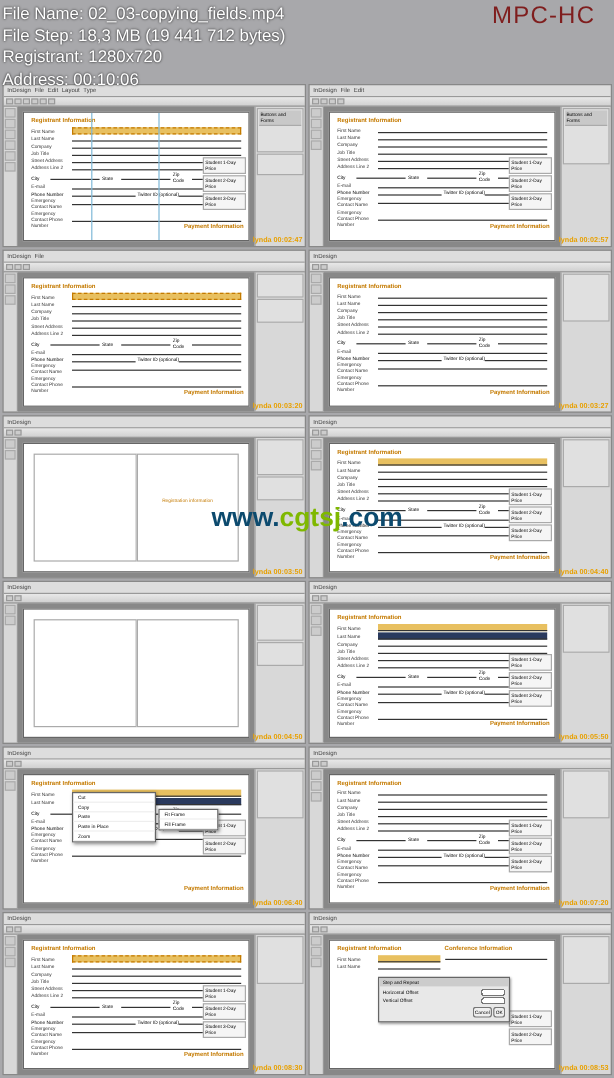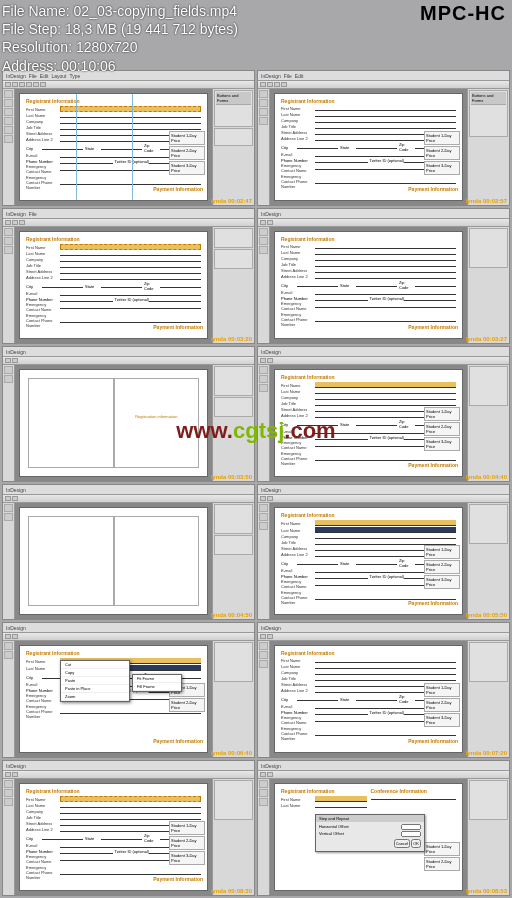--- a/index.html
+++ b/index.html
@@ -1,20 +1,20 @@
 <!DOCTYPE html>
 <html><head>
 <meta charset="utf-8">
 <style>
 *{margin:0;padding:0;box-sizing:border-box}
 body{background:#a8a8ab;font-family:Arial,sans-serif;font-size:8px;width:512px;height:898px;overflow:hidden;position:relative}
 .meta{position:absolute;top:2px;left:2px;color:#fff;font-size:14px;font-family:Arial;text-shadow:0 0 2px #000;line-height:1.3;z-index:100}
-.brand{position:absolute;top:2px;right:6px;color:#000000;font-size:20px;font-weight:bold;font-family:Arial;letter-spacing:1px;z-index:100}
+.brand{position:absolute;top:2px;right:16px;color:#7f1d1d;font-size:20px;font-weight:normal;font-family:Arial;letter-spacing:1px;z-index:100}
 .wm{position:absolute;top:48%;left:50%;transform:translate(-50%,-50%);z-index:99;font-size:22px;font-weight:bold;pointer-events:none}
-.wm .o{color:#7f1d1d}.wm .g{color:#7fb800}
+.wm .o{color:#0c4a6e}.wm .g{color:#7fb800}
 .grid{display:grid;grid-template-columns:1fr 1fr;grid-template-rows:repeat(6,1fr);gap:2px;padding:70px 2px 2px 2px;height:100%;width:100%}
 .thumb{background:#b0b0b0;border:1px solid #888;position:relative;overflow:hidden;display:flex;flex-direction:column}
 .mbar{height:10px;background:#ddd;border-bottom:1px solid #999;font-size:5px;color:#444;padding:1px 3px;display:flex;gap:3px;align-items:center}
 .tbar{height:8px;background:linear-gradient(#e8e8e8,#d0d0d0);border-bottom:1px solid #999;display:flex;align-items:center;padding:0 2px;gap:1px}
 .tool{width:6px;height:5px;background:#ccc;border:1px solid #999}
 .work{flex:1;display:flex;background:#888}
 .ltools{width:12px;background:#d8d8d8;border-right:1px solid #999;display:flex;flex-direction:column;gap:1px;padding:1px}
 .lt{height:8px;background:#ccc;border:1px solid #aaa}
 .canvas{flex:1;background:#fff;margin:4px;border:1px solid #666;position:relative;padding:4px 6px;overflow:hidden}
 .rpanel{width:42px;background:#d8d8d8;border-left:1px solid #999;display:flex;flex-direction:column;gap:1px;padding:1px}
@@ -44,21 +44,21 @@
 .vg{position:absolute;top:0;bottom:0;width:1px;background:#7fb8d8}
 .students{font-size:4px;position:absolute;right:2px;top:35%}
 .students div{border:1px solid #aaa;padding:1px;margin-bottom:1px;width:36px;background:#f5f5f5}
 </style>
 </head>
 <body>
 
 <div class="meta">
   <div><span>File Name:</span> <span>02_03-copying_fields.mp4</span></div>
   <div><span>File Step:</span> <span>18,3 MB (19 441 712 bytes)</span></div>
-  <div><span>Resolution:</span> <span>1280x720</span></div>
+  <div><span>Registrant:</span> <span>1280x720</span></div>
   <div><span>Address:</span> <span>00:10:06</span></div>
 </div>
 
 <div class="brand">MPC-HC</div>
 
 <div class="wm">
   <span class="o">www.</span><span class="g">cgtsj</span><span class="o">.com</span>
 </div>
 
 <div class="grid">

